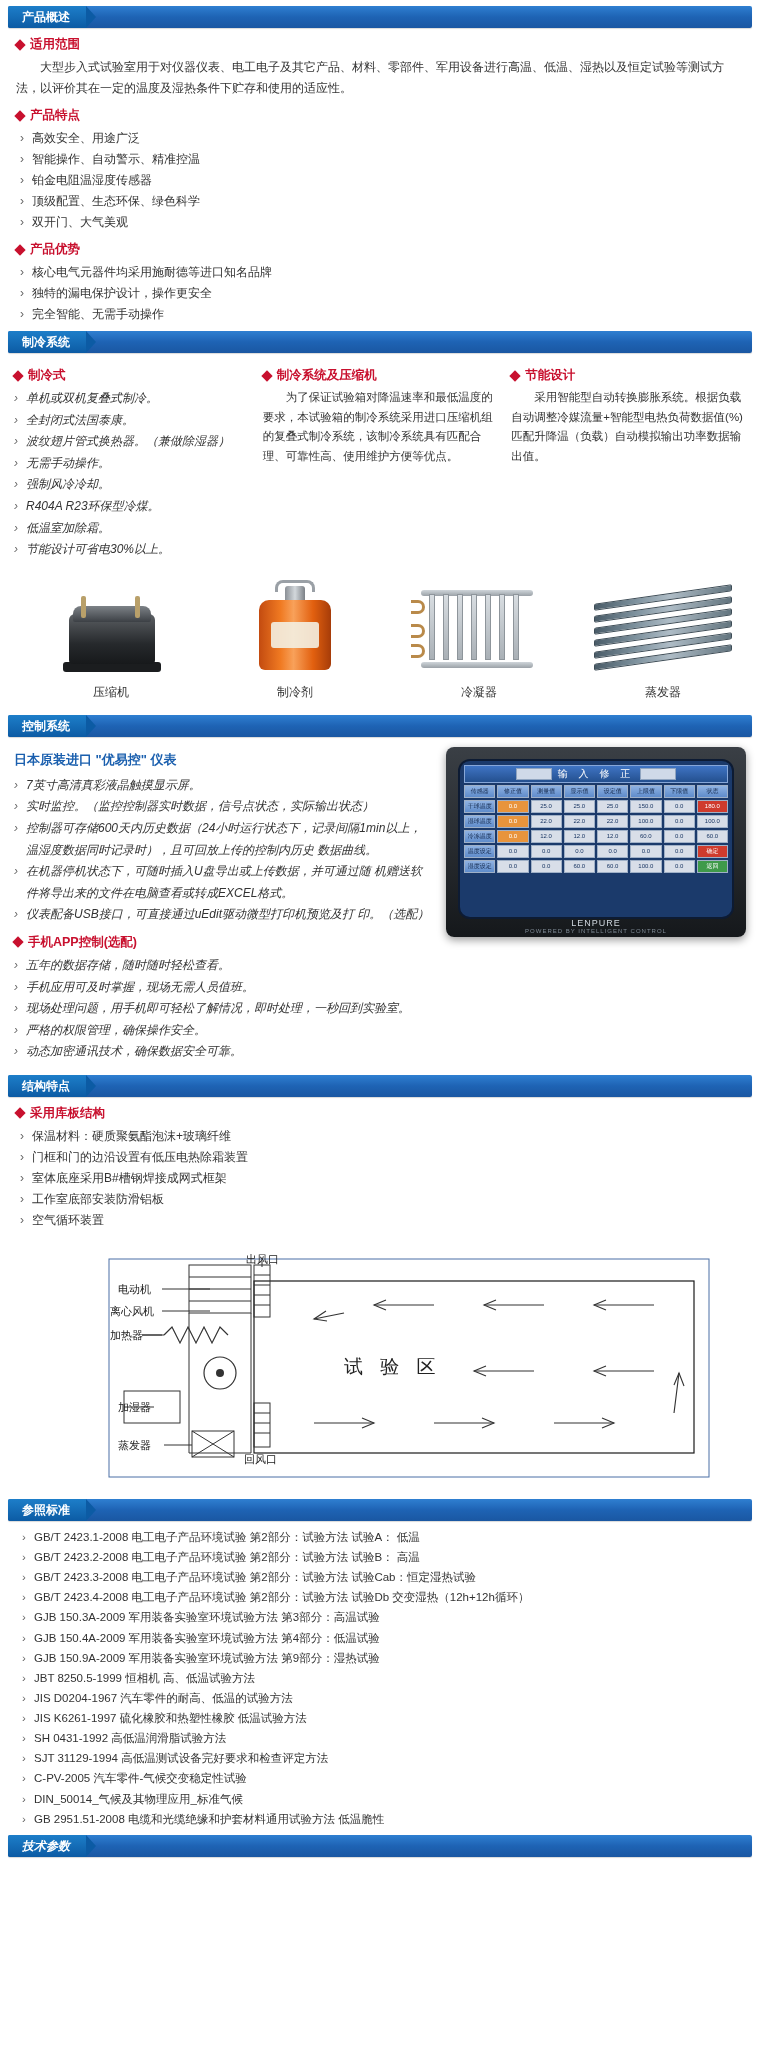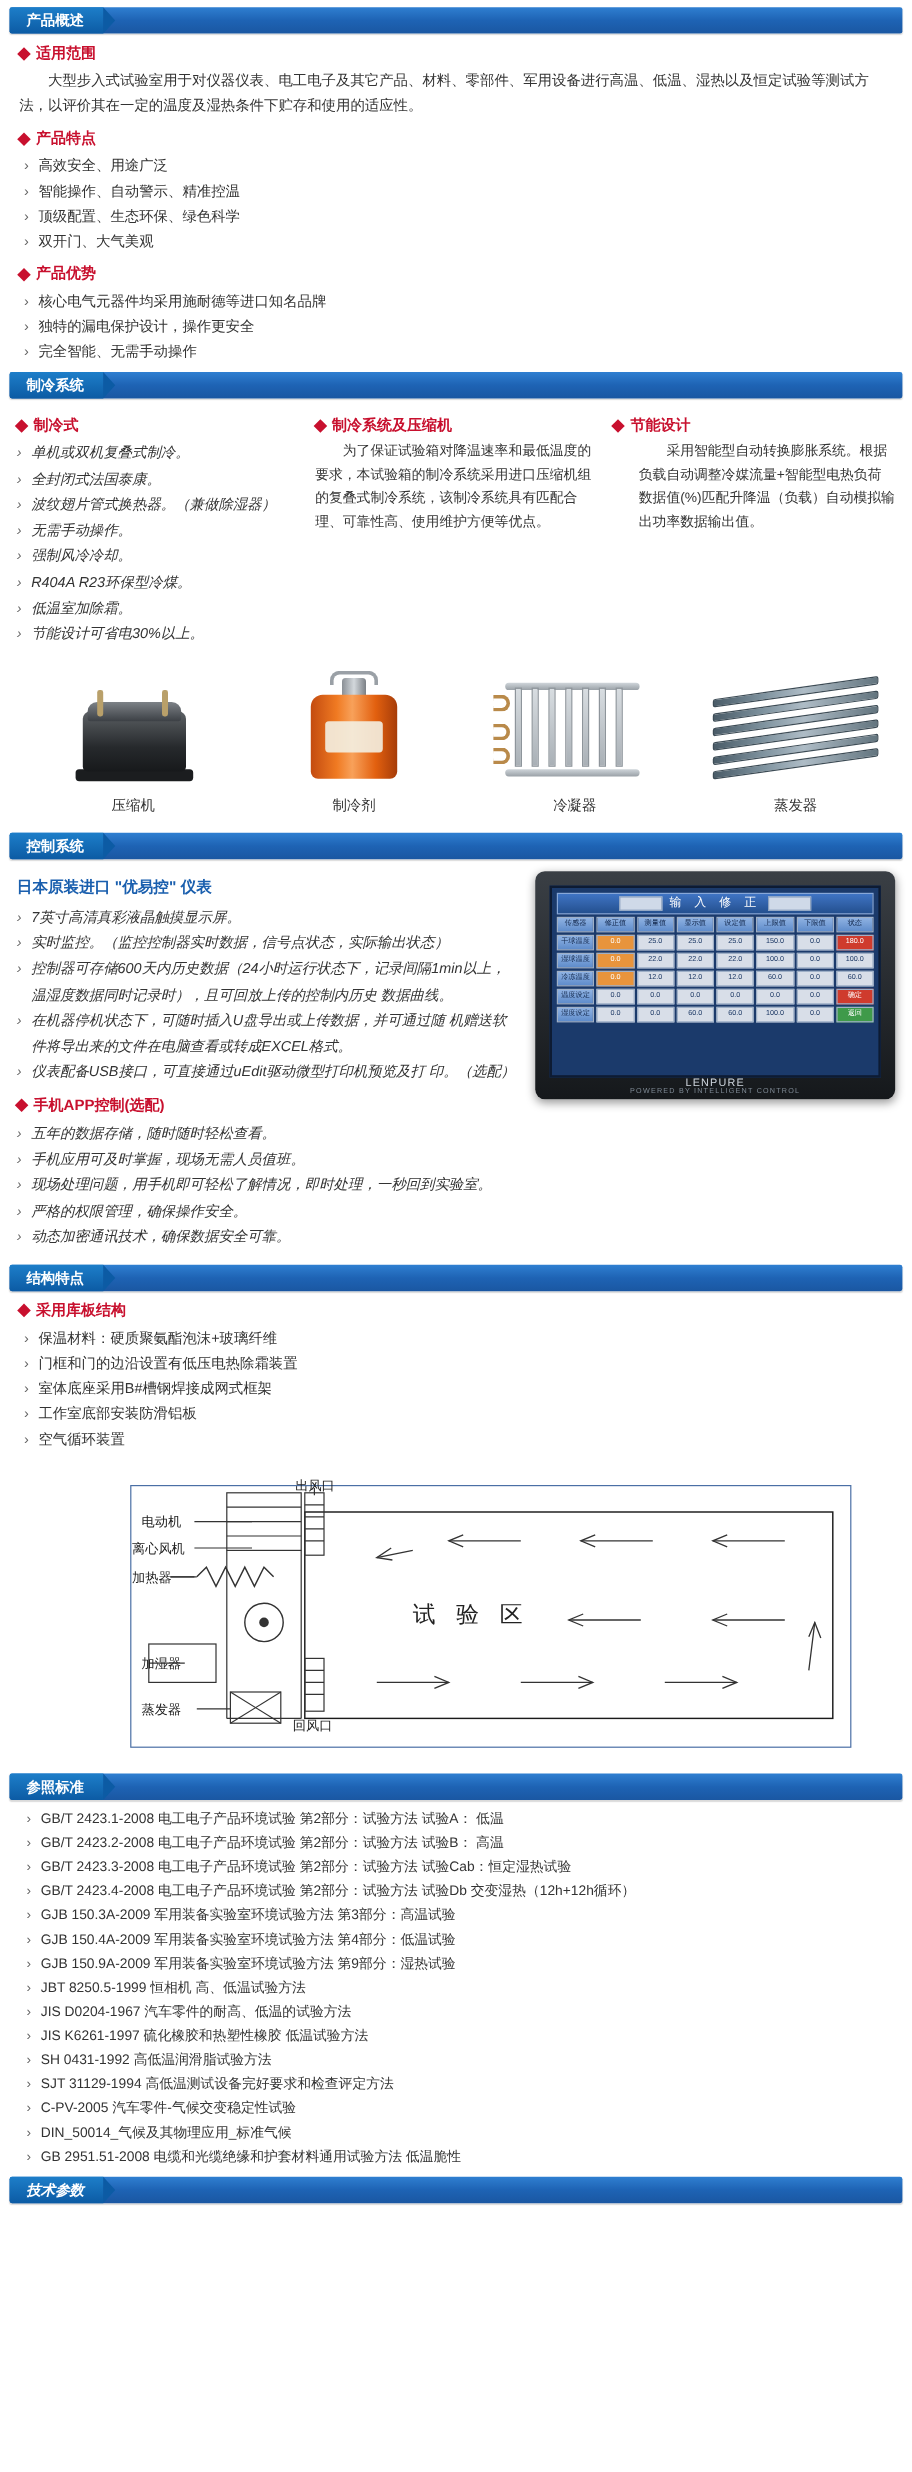--- a/index.html
+++ b/index.html
@@ -149,21 +149,21 @@
 
   .hmi {
     width: 300px; height: 190px;
     background: linear-gradient(to bottom,#3a3f45,#15181b);
     border-radius: 8px; padding: 12px 12px 16px 12px;
     box-shadow: 0 3px 8px rgba(0,0,0,.4);
     position: relative;
   }
   .hmi .screen {
     width: 100%; height: 160px; background: #1b3a6b;
-    border: 2px solid #0d1b33; border-radius: 0; padding: 4px;
+    border: 2px solid #0d1b33; border-radius: 12px; padding: 4px;
     display: flex; flex-direction: column; gap: 2px;
   }
   .hmi .scr-title {
     height: 18px; background: linear-gradient(to bottom,#3f74c4,#24508f);
     color: #fff; font-size: 10px; text-align: center; line-height: 18px;
     border: 1px solid #87a7d8; letter-spacing: 4px;
     display:flex; align-items:center; justify-content:center; gap: 6px;
   }
   .hmi .scr-title .lbtn { width: 36px; height: 12px; background:#cfd9e8; border:1px solid #8fa4c0;}
   .hmi .grid { flex: 1; display: flex; flex-direction: column; gap: 2px; }
@@ -211,20 +211,21 @@
     </div>
     <p class="para">大型步入式试验室用于对仪器仪表、电工电子及其它产品、材料、零部件、军用设备进行高温、低温、湿热以及恒定试验等测试方法，以评价其在一定的温度及湿热条件下贮存和使用的适应性。</p>
 
     <div class="redtitle">
       <span class="dia"></span>
       <span>产品特点</span>
     </div>
     <ul class="list">
       <li>高效安全、用途广泛</li>
       <li>智能操作、自动警示、精准控温</li>
+      <li>铂金电阻温湿度传感器</li>
       <li>顶级配置、生态环保、绿色科学</li>
       <li>双开门、大气美观</li>
     </ul>
 
     <div class="redtitle">
       <span class="dia"></span>
       <span>产品优势</span>
     </div>
     <ul class="list">
       <li>核心电气元器件均采用施耐德等进口知名品牌</li>
@@ -259,21 +260,21 @@
         <span class="dia"></span>
         <span>制冷系统及压缩机</span>
       </div>
       <div class="colbody" style="text-indent:2em;">为了保证试验箱对降温速率和最低温度的要求，本试验箱的制冷系统采用进口压缩机组的复叠式制冷系统，该制冷系统具有匹配合理、可靠性高、使用维护方便等优点。</div>
     </div>
     <div class="col">
       <div class="redtitle">
         <span class="dia"></span>
         <span>节能设计</span>
       </div>
-      <div class="colbody" style="text-indent:2em;margin-left:21px;">采用智能型自动转换膨胀系统。根据负载自动调整冷媒流量+智能型电热负荷数据值(%)匹配升降温（负载）自动模拟输出功率数据输出值。</div>
+      <div class="colbody" style="text-indent:2em;">采用智能型自动转换膨胀系统。根据负载自动调整冷媒流量+智能型电热负荷数据值(%)匹配升降温（负载）自动模拟输出功率数据输出值。</div>
     </div>
   </div>
 
   <div class="prodrow">
     <div class="prodcell">
       <div class="imgbox">
         <div class="compressor">
           <div class="base"></div>
           <div class="body"></div>
           <div class="top"></div>

